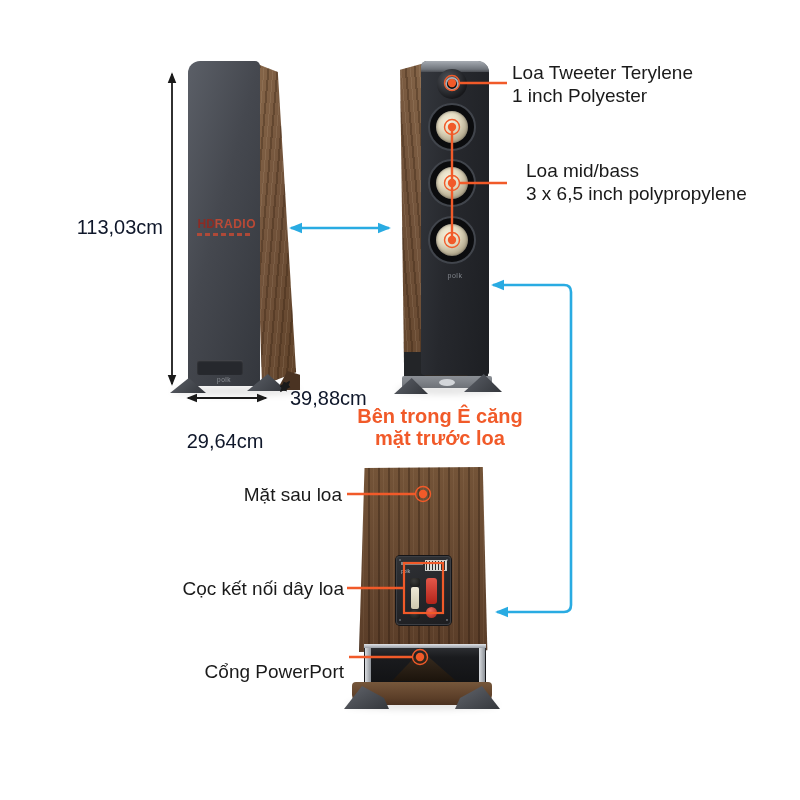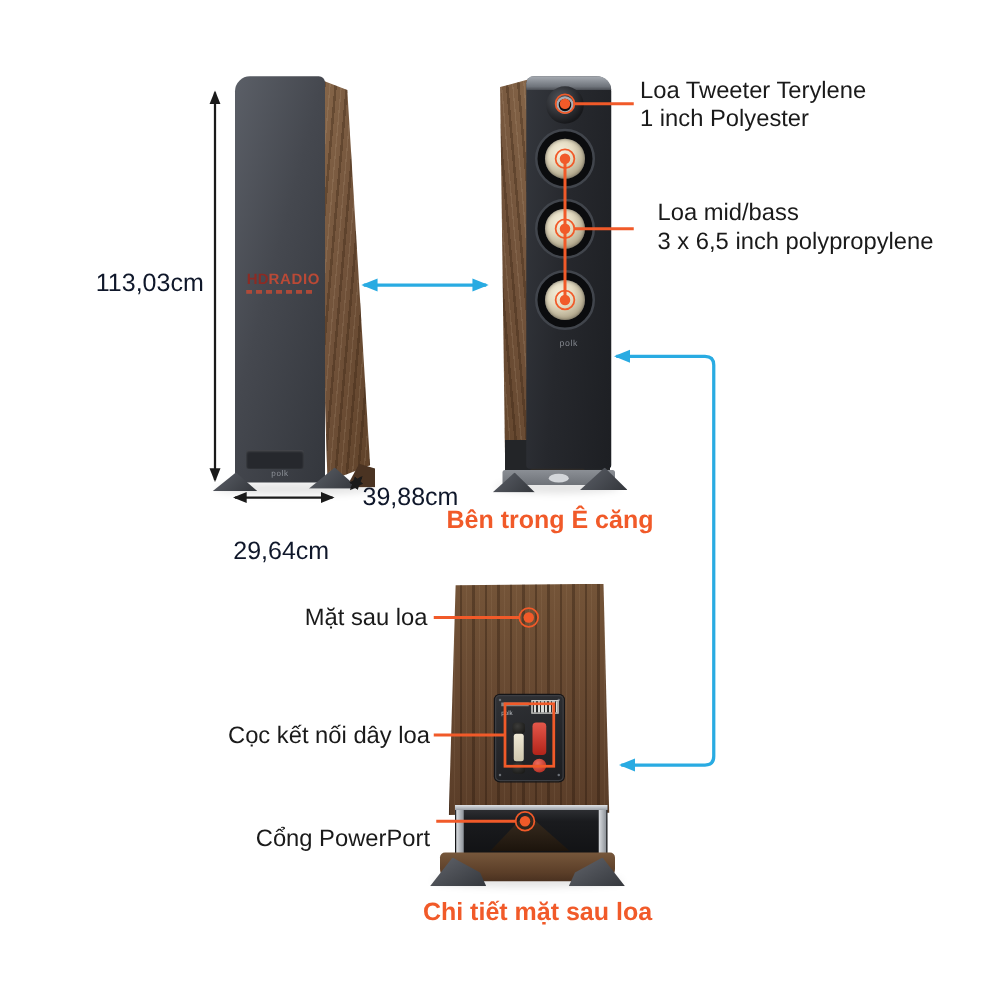--- a/index.html
+++ b/index.html
@@ -226,21 +226,21 @@
     <div>Loa Tweeter Terylene</div>
     <div>1 inch Polyester</div>
   </div>
   <div class="lbl txt" style="left:512px;top:159px;margin-left:14px;">
     <div>Loa mid/bass</div>
     <div>3 x 6,5 inch polypropylene</div>
   </div>
 
   <div class="cap txt" style="left:352px;top:405px;width:176px;">
     <div>Bên trong Ê căng</div>
+    <div>mặt trước loa</div>
   </div>
 
   <div class="lbl right txt" style="left:178px;top:483px;width:164px;">Mặt sau loa</div>
   <div class="lbl right txt" style="left:150px;top:577px;width:194px;">Cọc kết nối dây loa</div>
   <div class="lbl right txt" style="left:160px;top:660px;width:184px;">Cổng PowerPort</div>
 
-  <div class="cap txt" style="left:330px;top:719px;width:200px;">Chi tiết mặt sau loa</div>
 
 </div>
 
 </body></html>

